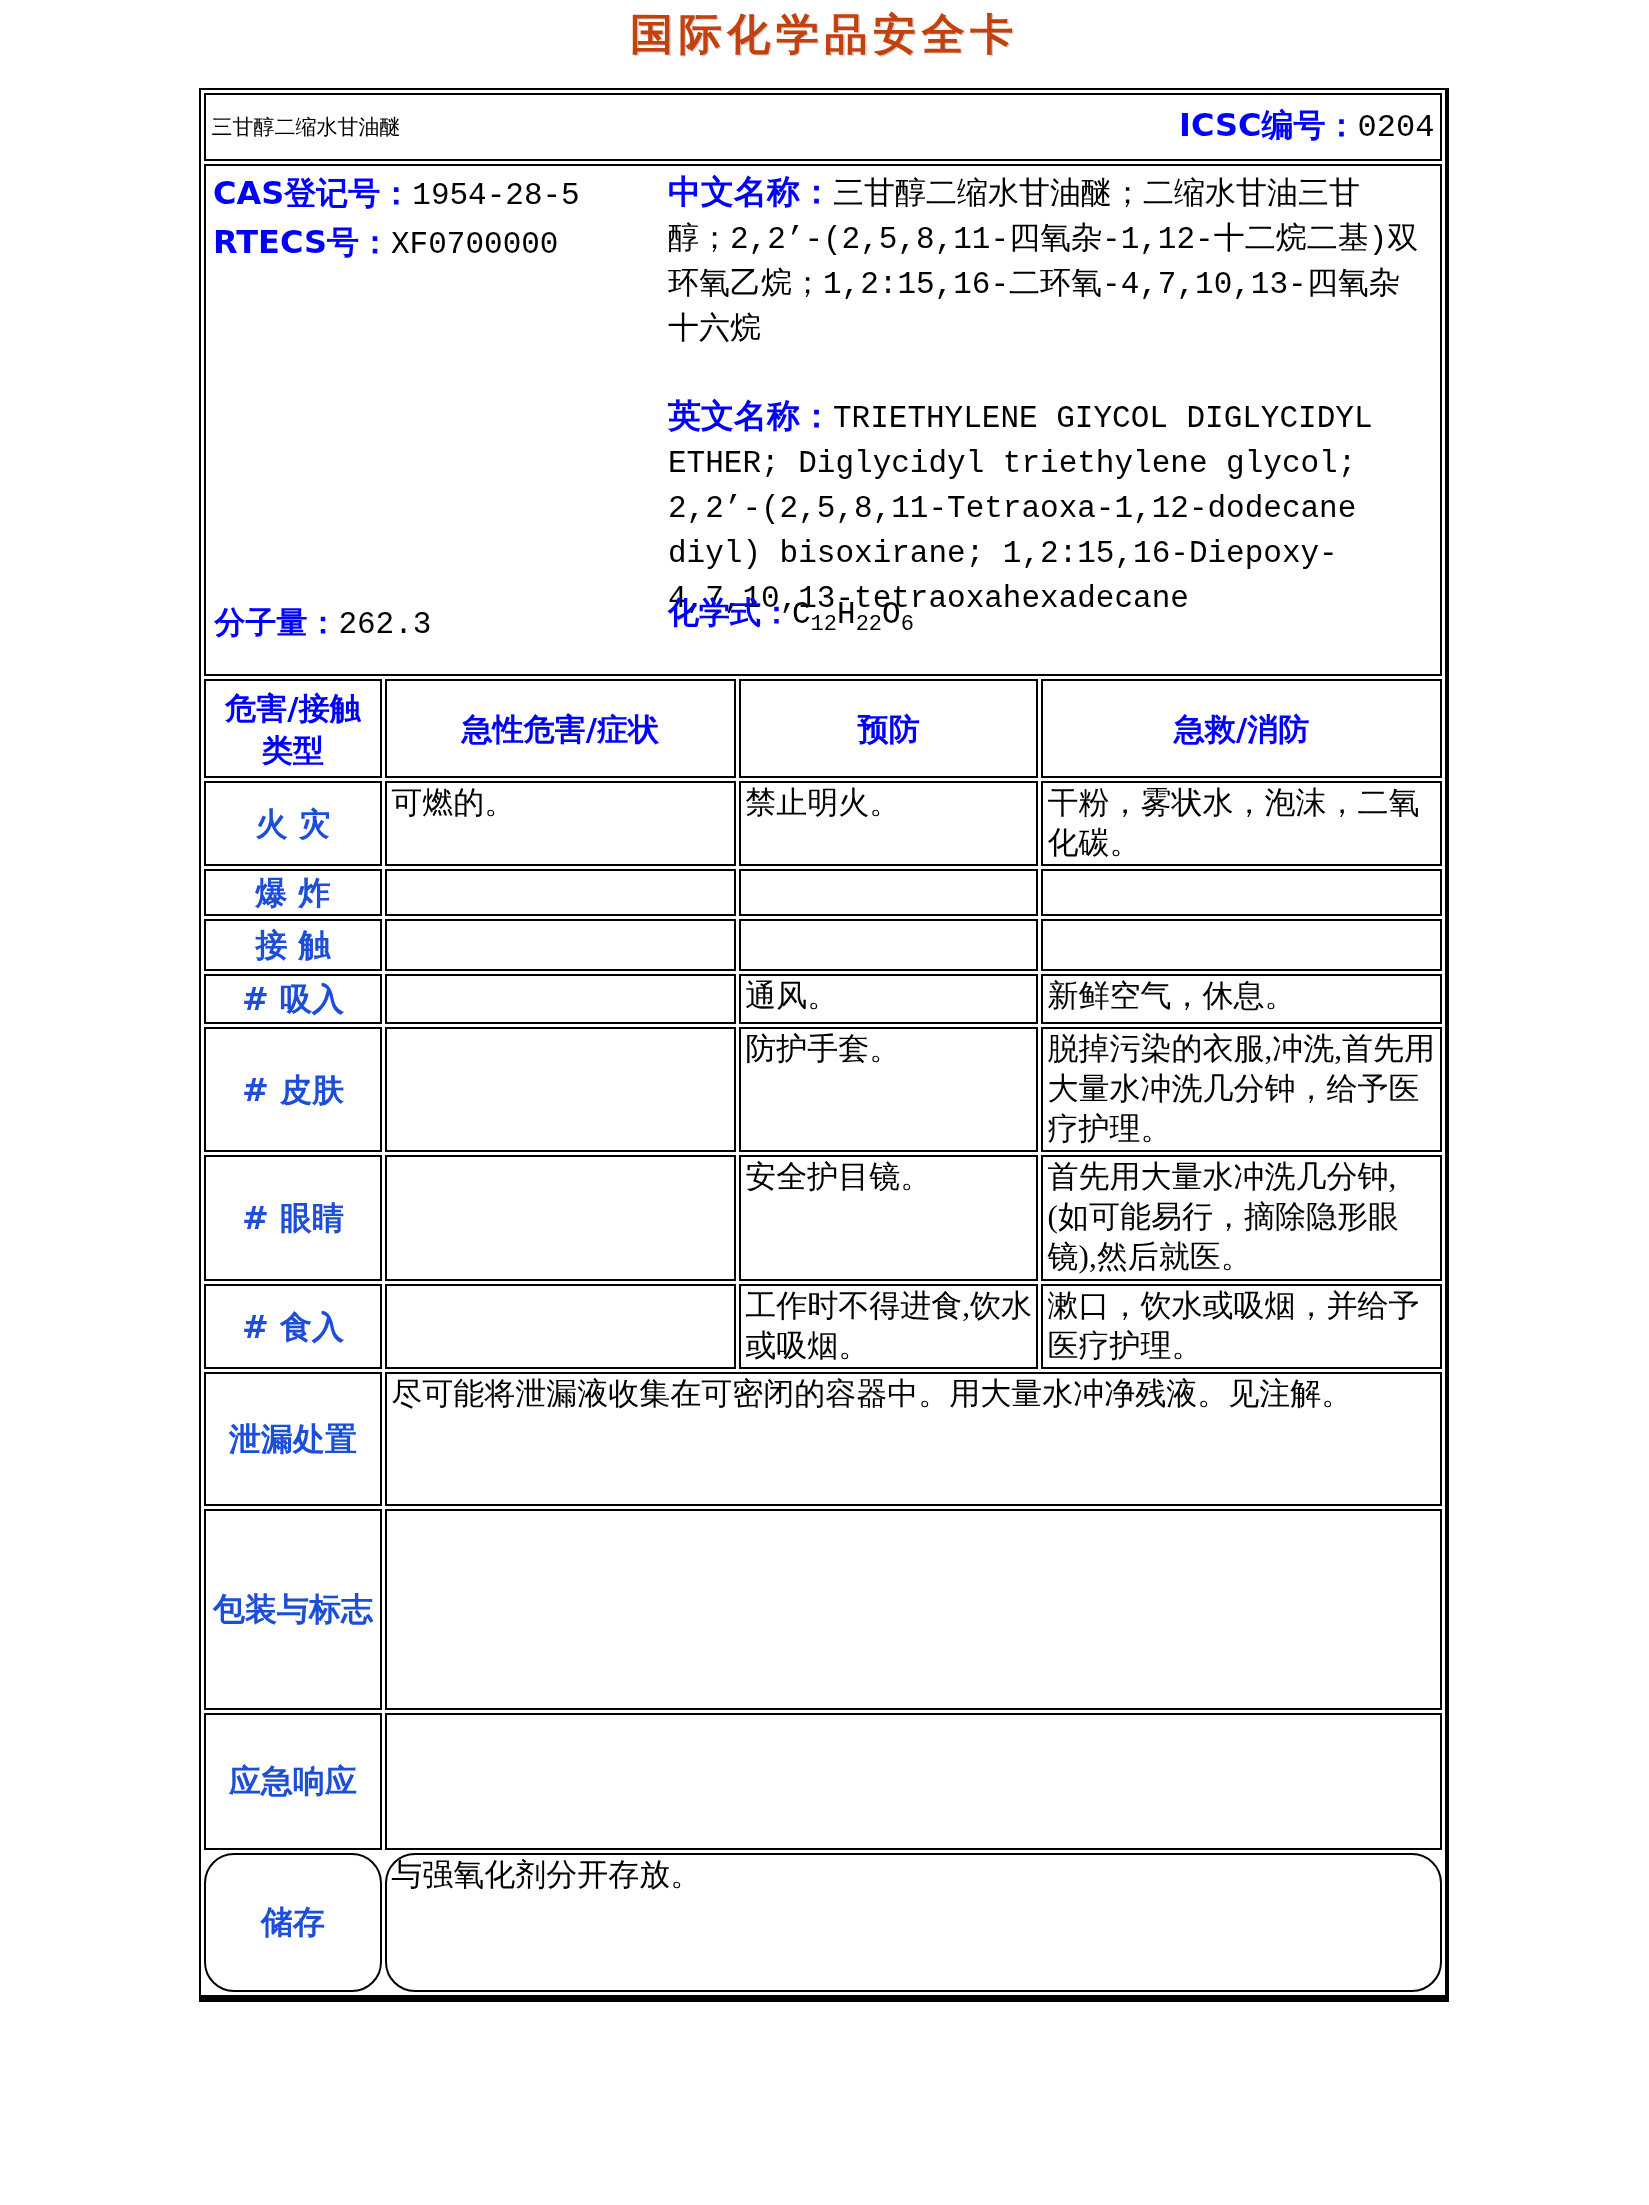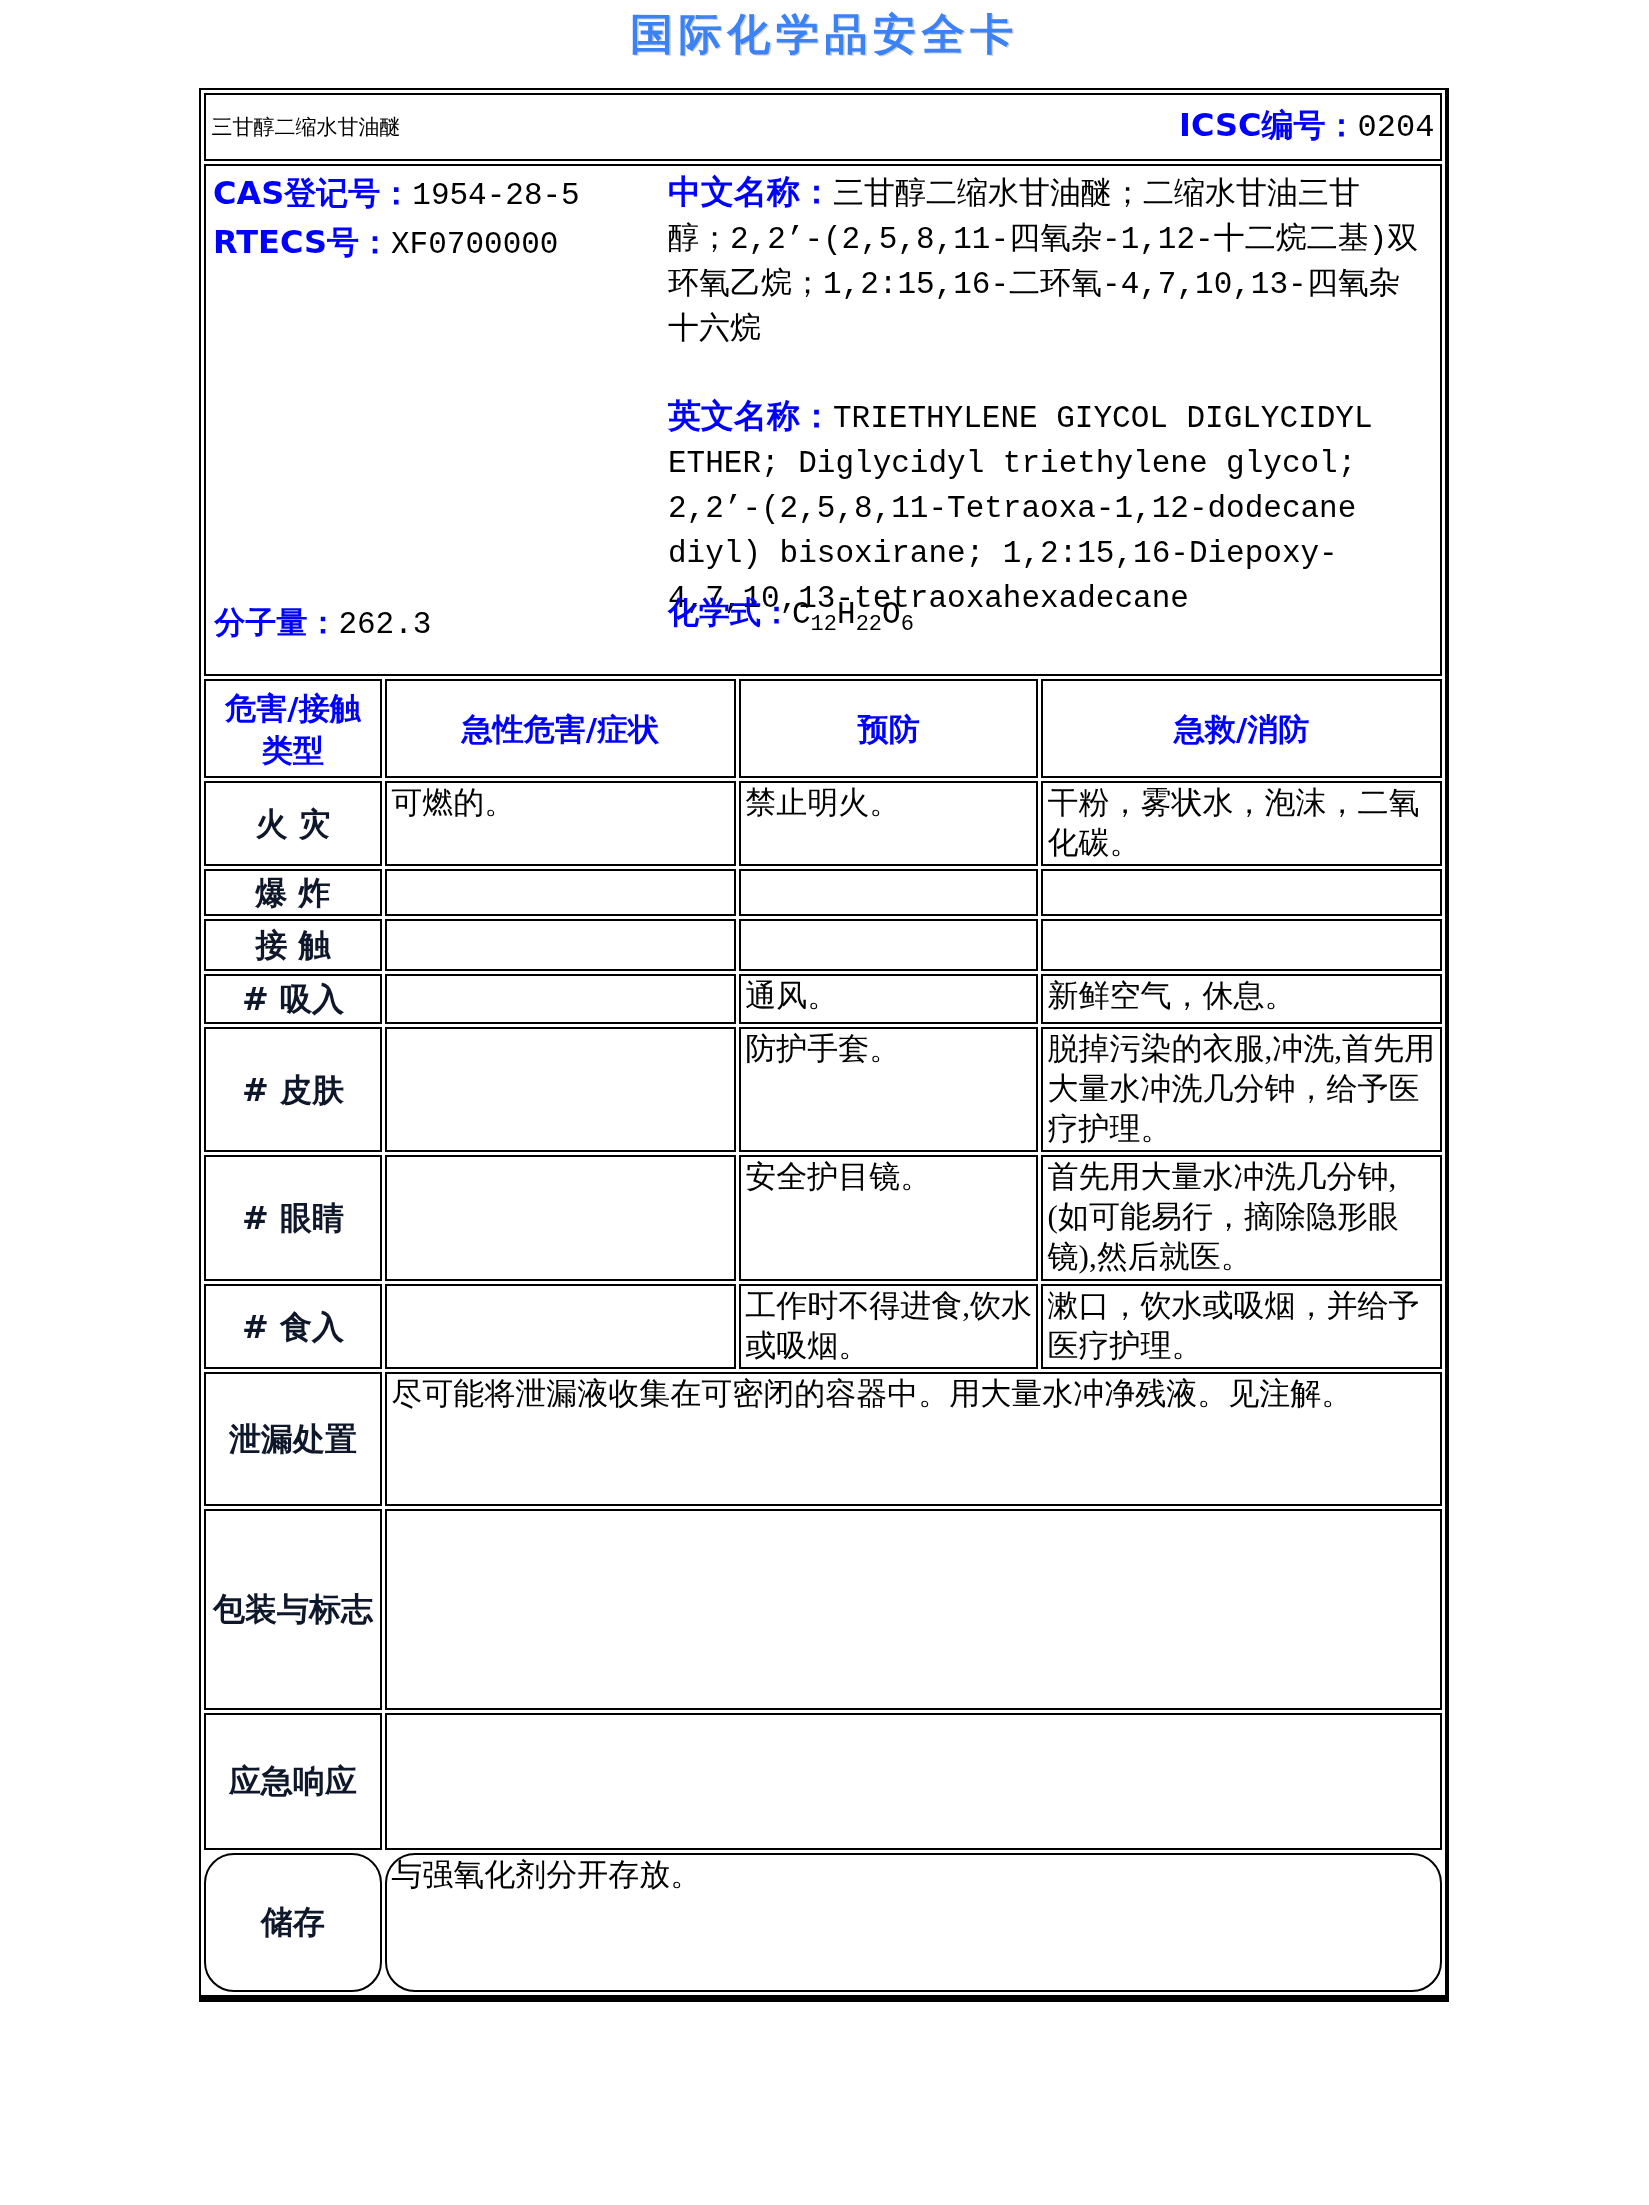--- a/index.html
+++ b/index.html
@@ -10,21 +10,21 @@
     background: #ffffff;
     overflow: hidden;
     font-family: "Liberation Serif", "DejaVu Serif", serif;
   }
   .title {
     position: absolute;
     top: 5.6px;
     left: 0;
     width: 100%;
     text-align: center;
-    color: #3b82f6;
+    color: #c2410c;
     font-family: "DejaVu Sans", "Liberation Sans", sans-serif;
     font-weight: bold;
     font-size: 43px;
     letter-spacing: 5.6px;
     text-shadow: 1.4px 1.4px 0 rgba(120,120,120,0.35);
   }
   table.card {
     position: absolute;
     left: 199px;
     top: 88px;
@@ -88,21 +88,21 @@
     font-weight: bold;
     font-size: 31px;
     line-height: 42px;
     white-space: pre-line;
     padding: 1.4px 0;
   }
   
   td.lab {
     vertical-align: middle;
     text-align: center;
-    color: #0f172a;
+    color: #1d4ed8;
     font-family: "DejaVu Sans", "Liberation Sans", sans-serif;
     font-weight: bold;
     font-size: 32px;
     white-space: nowrap;
     padding: 1.4px 0;
   }
   td.con { padding: 0px 4.2px 1.4px 4.2px; }
   tr.h-fire td { height: 74px; }
   tr.h-expl td { height: 40px; }
   tr.h-cont td { height: 45px; }

